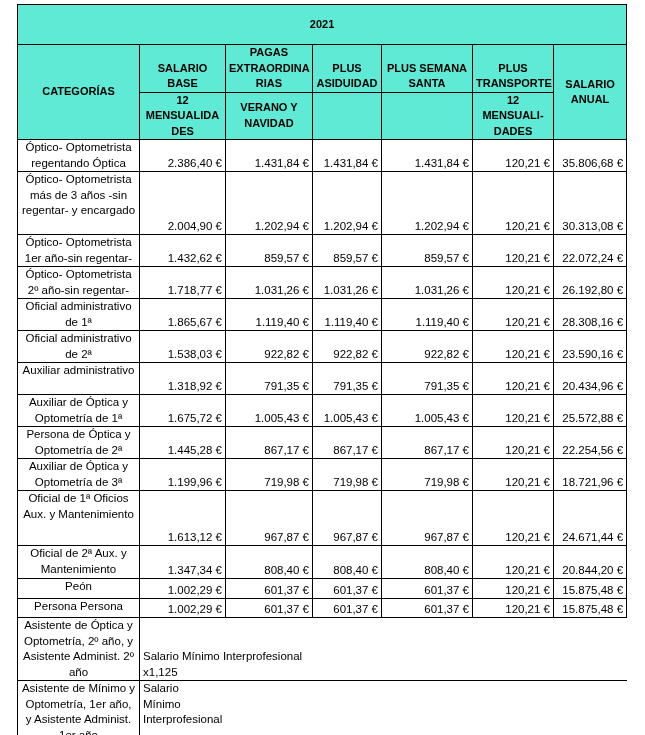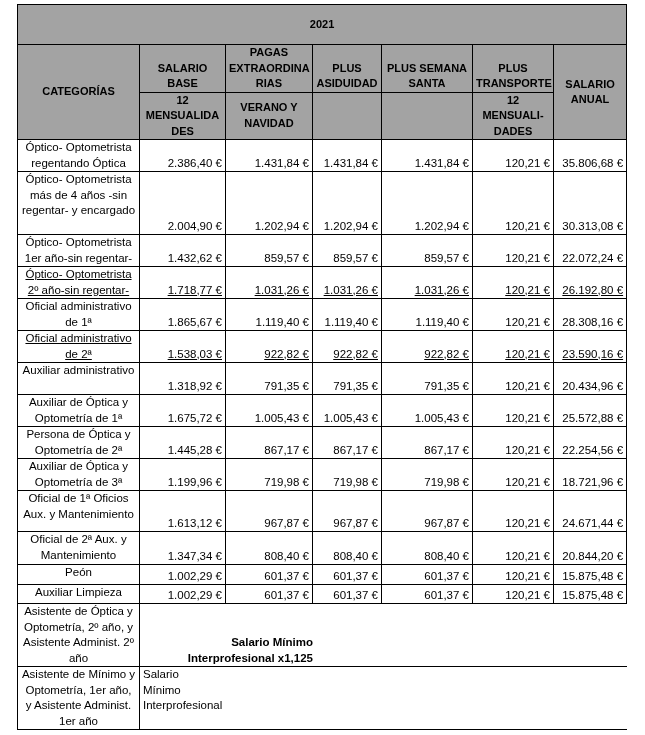--- a/index.html
+++ b/index.html
@@ -12,27 +12,27 @@
     font-size: 11.5px;
     color: #000;
     font-family: "Liberation Sans", sans-serif;
   }
   table.salary td, table.salary th {
     border: 1px solid #000;
     padding: 0 3px;
     line-height: 15.5px;
     overflow: hidden;
   }
-  .hdr { background: #a3a3a3; font-weight: bold; text-align: center; font-size: 11px; }
+  .hdr { background: #5eead4; font-weight: bold; text-align: center; font-size: 11px; }
   .year-row td { height: 39px; }
   .hdr-top td { height: 46px; vertical-align: bottom; }
   .hdr-sub td { height: 46px; vertical-align: middle; }
   .cat { text-align: center; vertical-align: top; }
   .num { text-align: right; vertical-align: bottom; white-space: nowrap; }
-  .sminote { vertical-align: bottom; text-align: right; font-weight: bold; }
+  .sminote { vertical-align: bottom; text-align: left; }
   .sminote-top { vertical-align: top; text-align: left; }
   .narrow { display: block; width: 72px; }
 </style>
 </head>
 <body>
 
 <table class="salary">
   <colgroup>
     <col style="width:122px">
     <col style="width:86px">
@@ -67,56 +67,56 @@
       <tr style="height: 31px;">
         <td class="cat">Óptico- Optometrista regentando Óptica</td>
         <td class="num">2.386,40 €</td>
         <td class="num">1.431,84 €</td>
         <td class="num">1.431,84 €</td>
         <td class="num">1.431,84 €</td>
         <td class="num">120,21 €</td>
         <td class="num">35.806,68 €</td>
       </tr>
       <tr style="height: 63px;">
-        <td class="cat">Óptico- Optometrista más de 4 años -sin regentar- y encargado</td>
+        <td class="cat">Óptico- Optometrista más de 3 años -sin regentar- y encargado</td>
         <td class="num">2.004,90 €</td>
         <td class="num">1.202,94 €</td>
         <td class="num">1.202,94 €</td>
         <td class="num">1.202,94 €</td>
         <td class="num">120,21 €</td>
         <td class="num">30.313,08 €</td>
       </tr>
       <tr style="height: 32px;">
         <td class="cat">Óptico- Optometrista 1er año-sin regentar-</td>
         <td class="num">1.432,62 €</td>
         <td class="num">859,57 €</td>
         <td class="num">859,57 €</td>
         <td class="num">859,57 €</td>
         <td class="num">120,21 €</td>
         <td class="num">22.072,24 €</td>
       </tr>
-      <tr style="height: 32px; text-decoration: underline;">
+      <tr style="height: 32px;">
         <td class="cat">Óptico- Optometrista 2º año-sin regentar-</td>
         <td class="num">1.718,77 €</td>
         <td class="num">1.031,26 €</td>
         <td class="num">1.031,26 €</td>
         <td class="num">1.031,26 €</td>
         <td class="num">120,21 €</td>
         <td class="num">26.192,80 €</td>
       </tr>
       <tr style="height: 32px;">
         <td class="cat">Oficial administrativo de 1ª</td>
         <td class="num">1.865,67 €</td>
         <td class="num">1.119,40 €</td>
         <td class="num">1.119,40 €</td>
         <td class="num">1.119,40 €</td>
         <td class="num">120,21 €</td>
         <td class="num">28.308,16 €</td>
       </tr>
-      <tr style="height: 32px; text-decoration: underline;">
+      <tr style="height: 32px;">
         <td class="cat">Oficial administrativo de 2ª</td>
         <td class="num">1.538,03 €</td>
         <td class="num">922,82 €</td>
         <td class="num">922,82 €</td>
         <td class="num">922,82 €</td>
         <td class="num">120,21 €</td>
         <td class="num">23.590,16 €</td>
       </tr>
       <tr style="height: 32px;">
         <td class="cat">Auxiliar administrativo</td>
@@ -147,21 +147,21 @@
       </tr>
       <tr style="height: 32px; margin-left: 24px;">
         <td class="cat">Auxiliar de Óptica y Optometría de 3ª</td>
         <td class="num">1.199,96 €</td>
         <td class="num">719,98 €</td>
         <td class="num">719,98 €</td>
         <td class="num">719,98 €</td>
         <td class="num">120,21 €</td>
         <td class="num">18.721,96 €</td>
       </tr>
-      <tr style="height: 41px;">
+      <tr style="height: 55px;">
         <td class="cat">Oficial de 1ª Oficios Aux. y Mantenimiento</td>
         <td class="num">1.613,12 €</td>
         <td class="num">967,87 €</td>
         <td class="num">967,87 €</td>
         <td class="num">967,87 €</td>
         <td class="num">120,21 €</td>
         <td class="num">24.671,44 €</td>
       </tr>
       <tr style="height: 33px; margin-left: 16px;">
         <td class="cat">Oficial de 2ª Aux. y Mantenimiento</td>
@@ -175,21 +175,21 @@
       <tr style="height: 20px; margin-top: 43px;">
         <td class="cat">Peón</td>
         <td class="num">1.002,29 €</td>
         <td class="num">601,37 €</td>
         <td class="num">601,37 €</td>
         <td class="num">601,37 €</td>
         <td class="num">120,21 €</td>
         <td class="num">15.875,48 €</td>
       </tr>
       <tr style="height: 19px;">
-        <td class="cat">Auxiliar Limpieza</td>
+        <td class="cat">Persona Persona</td>
         <td class="num">1.002,29 €</td>
         <td class="num">601,37 €</td>
         <td class="num">601,37 €</td>
         <td class="num">601,37 €</td>
         <td class="num">120,21 €</td>
         <td class="num">15.875,48 €</td>
       </tr>
     </tbody>
   <tbody id="special-rows">
     <tr style="height:63px">

